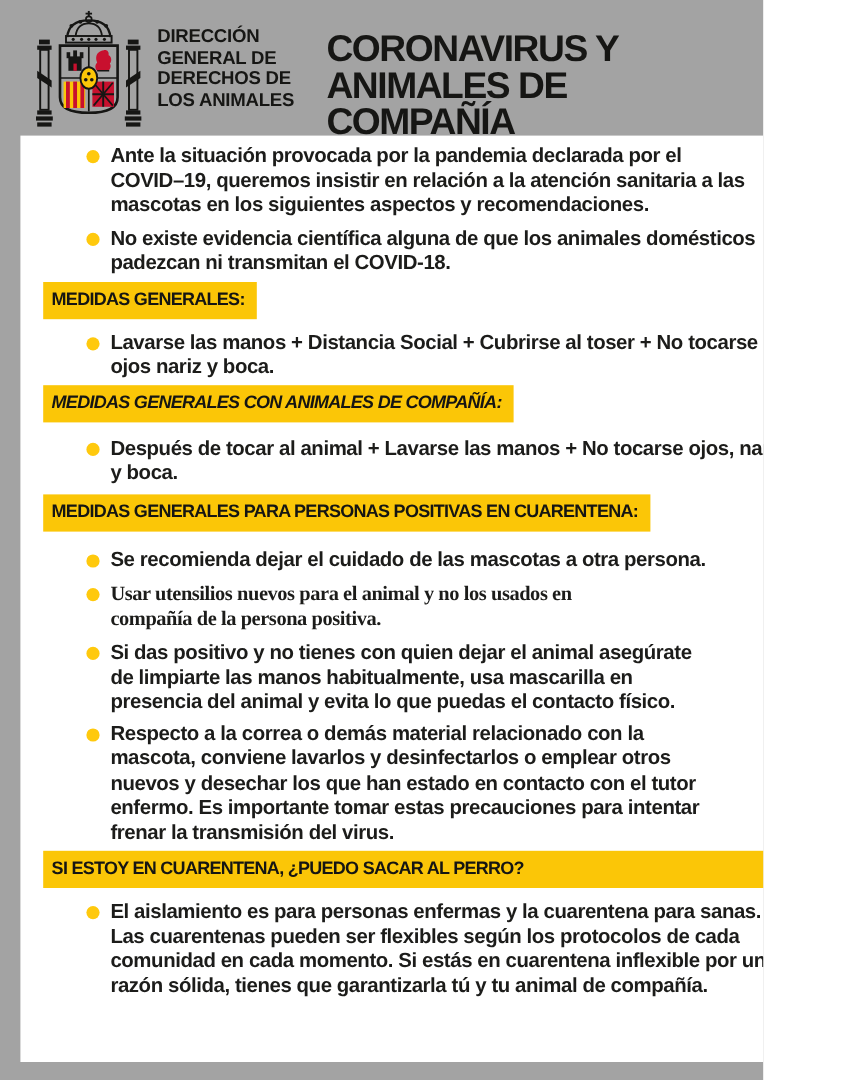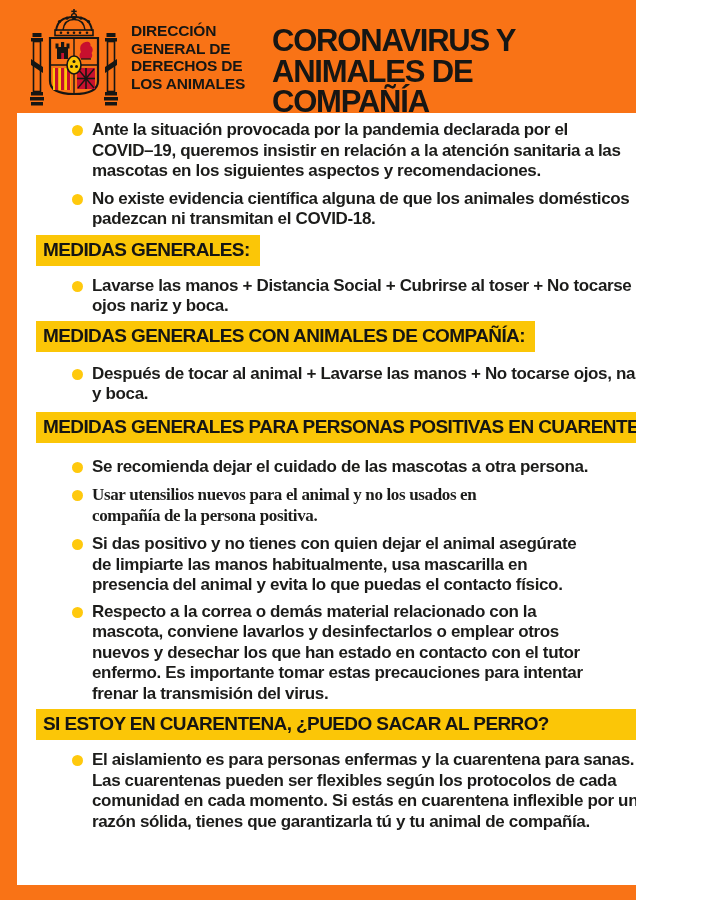--- a/index.html
+++ b/index.html
@@ -3,21 +3,21 @@
 <meta charset="utf-8">
 <style>
   html,body { margin:0; padding:0; }
   body {
     width:720px; height:900px;
     font-family:"Liberation Sans", sans-serif;
     -webkit-font-smoothing:antialiased;
   }
   .poster {
     position:relative; width:636px; height:900px;
-    background:#f97316; overflow:hidden;
+    background:#a3a3a3; overflow:hidden;
   }
 
   
   .logo { position:absolute; left:30px; top:9px; }
   .org {
     position:absolute; left:131px; top:22px;
     font-size:15.5px; font-weight:700; line-height:17.5px;
     letter-spacing:-0.2px; color:#161614; white-space:pre-line;
   }
   .title {
@@ -41,30 +41,30 @@
   }
   .btxt {
     margin:0; width:608px;
     font-size:17px; font-weight:700; line-height:20.5px;
     letter-spacing:-0.35px; white-space:pre-line;
   }
 
   .heading {
     width:fit-content; margin-left:19px; box-sizing:border-box;
     background:#FBC607; color:#151513;
-    font-size:19px; font-weight:700; line-height:19px;
+    font-size:15px; font-weight:700; line-height:19px;
     letter-spacing:-0.6px; padding:5px 10px 7px 7px;
   }
 
   
   .b1  { margin-bottom:7px; }
   .b2  { margin-bottom:5px; }
   .h1  { margin-bottom:10px; }
   .b3  { margin-bottom:4px; }
-  .h2  { margin-bottom:12px; }
+  .h2  { margin-bottom:12px;font-style:italic; }
   .b4  { margin-bottom:7px; }
   .b5  { margin-bottom:12px; }
   .h3  { margin-bottom:14px; }
   .b6  { margin-bottom:8px; }
   .b7  { margin-bottom:8px;font-family:Liberation Serif, serif; }
   .b8  { margin-bottom:6px; }
   .b9  { margin-bottom:5px; }
   .h4  { margin-bottom:10px; min-width:601px; }
 </style>
 </head>

